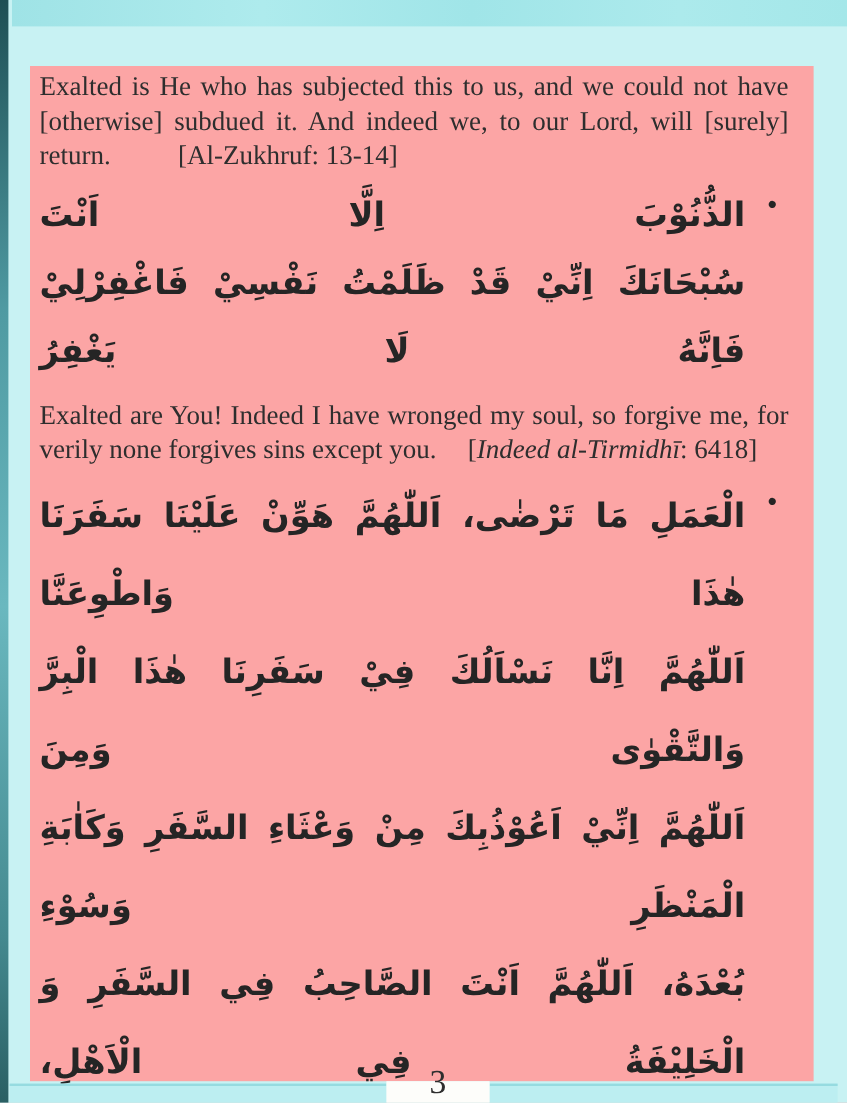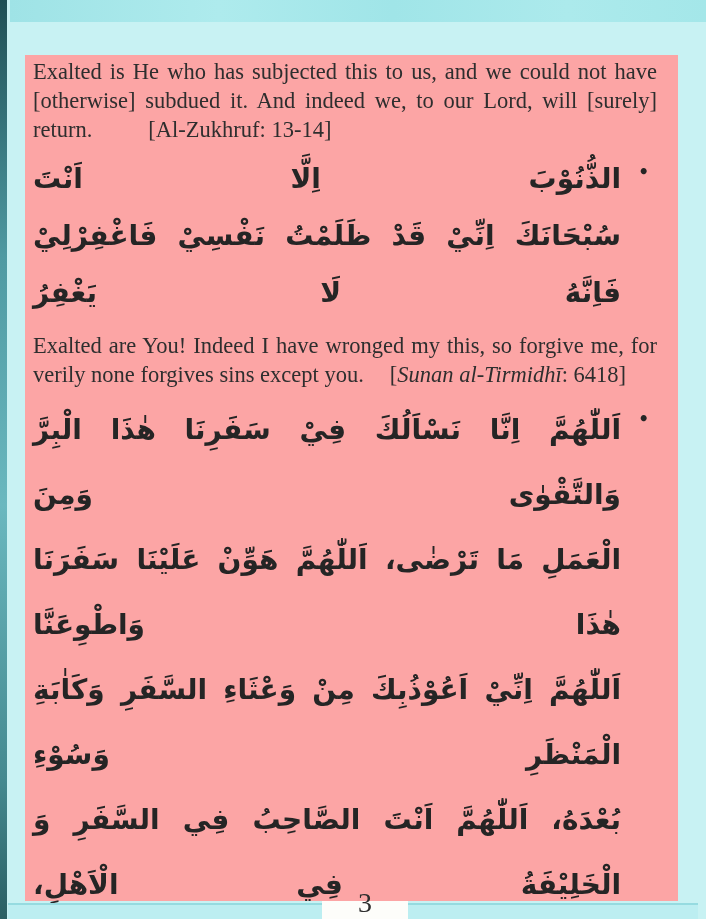--- a/index.html
+++ b/index.html
@@ -85,26 +85,26 @@
 <div class="paper">
 
   <p class="en p1"><span>Exalted is He who has subjected this to us, and we could not have [otherwise] subdued it. And indeed we, to our Lord, will [surely] return.</span><span class="gap-lg"></span><span>[Al-Zukhruf: 13-14]</span></p>
 
   <div class="dua dua1">
     <span class="bullet">•</span>
     <div class="ar-line">الذُّنُوْبَ اِلَّا اَنْتَ</div>
     <div class="ar-line">سُبْحَانَكَ اِنِّيْ قَدْ ظَلَمْتُ نَفْسِيْ فَاغْفِرْلِيْ فَاِنَّهُ لَا يَغْفِرُ</div>
   </div>
 
-  <p class="en p2"><span>Exalted are You! Indeed I have wronged my this, so forgive me, for verily none forgives sins except you.</span><span class="gap-sm"></span><span class="cite"><span>[</span><i>Sunan al-Tirmidhī</i><span>: 6418]</span></span></p>
+  <p class="en p2"><span>Exalted are You! Indeed I have wronged my soul, so forgive me, for verily none forgives sins except you.</span><span class="gap-sm"></span><span class="cite"><span>[</span><i>Indeed al-Tirmidhī</i><span>: 6418]</span></span></p>
 
   <div class="dua dua2">
     <span class="bullet">•</span>
+    <div class="ar-line">الْعَمَلِ مَا تَرْضٰى، اَللّٰهُمَّ هَوِّنْ عَلَيْنَا سَفَرَنَا هٰذَا وَاطْوِعَنَّا</div>
     <div class="ar-line">اَللّٰهُمَّ اِنَّا نَسْاَلُكَ فِيْ سَفَرِنَا هٰذَا الْبِرَّ وَالتَّقْوٰى وَمِنَ</div>
-    <div class="ar-line">الْعَمَلِ مَا تَرْضٰى، اَللّٰهُمَّ هَوِّنْ عَلَيْنَا سَفَرَنَا هٰذَا وَاطْوِعَنَّا</div>
     <div class="ar-line">اَللّٰهُمَّ اِنِّيْ اَعُوْذُبِكَ مِنْ وَعْثَاءِ السَّفَرِ وَكَاٰبَةِ الْمَنْظَرِ وَسُوْءِ</div>
     <div class="ar-line">بُعْدَهُ، اَللّٰهُمَّ اَنْتَ الصَّاحِبُ فِي السَّفَرِ وَ الْخَلِيْفَةُ فِي الْاَهْلِ،</div>
     <div class="ar-line align-left">الْمُنْقَلَبِ فِي الْمَالِ وَالْاَهْلِ</div>
   </div>
 
 </div>
 
 <div class="bottom-strip bs-left"></div>
 <div class="bottom-strip bs-right"></div>
 <div class="page-notch">

